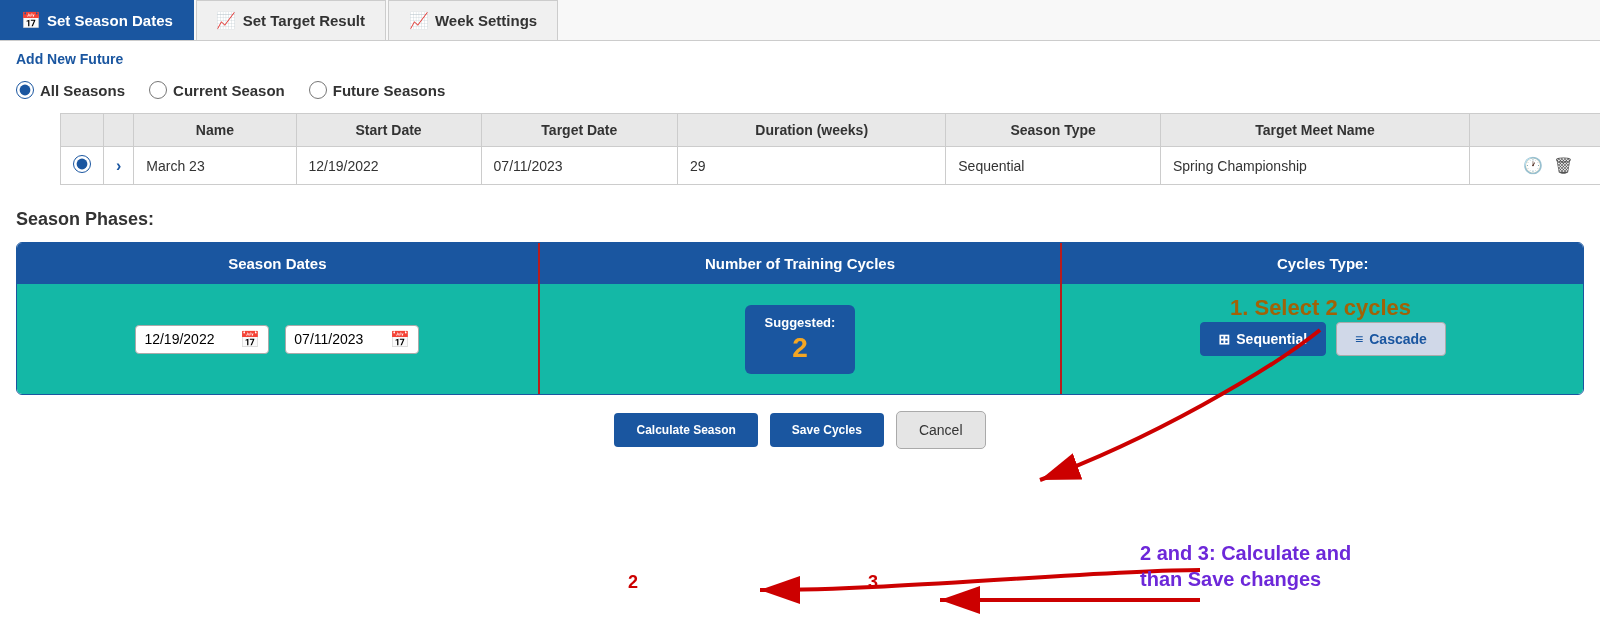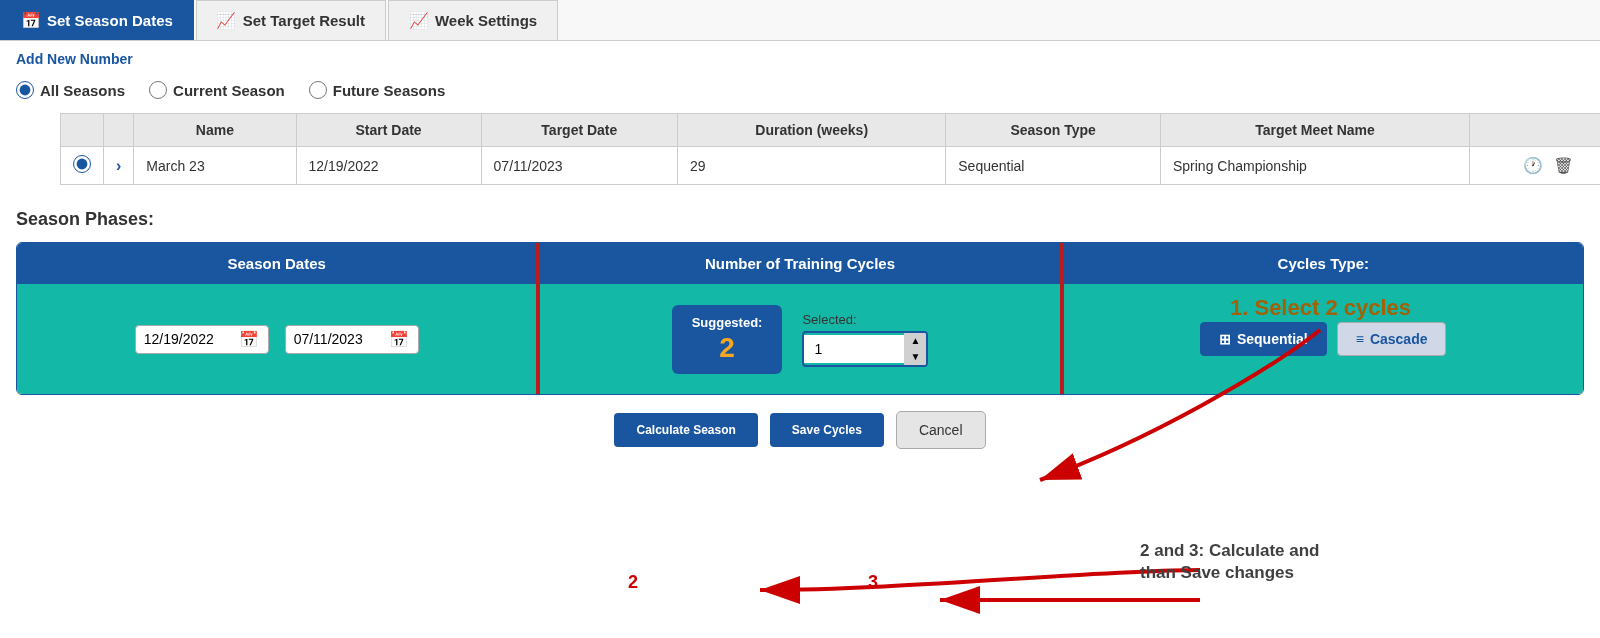--- a/index.html
+++ b/index.html
@@ -32,21 +32,21 @@
     .col-chevron { width: 28px; }
     .expand-btn { background: none; border: none; cursor: pointer; color: #1a56a0; font-size: 16px; font-weight: bold; }
     .row-radio { width: 18px; height: 18px; accent-color: #1a56a0; cursor: pointer; }
     .icon-btn { background: none; border: none; cursor: pointer; color: #555; font-size: 16px; margin: 0 3px; }
 
     
     .section-title { font-size: 18px; font-weight: 700; margin-bottom: 12px; margin-top: 24px; }
 
     .phases-container { display: flex; border: 1px solid #1a56a0; border-radius: 6px; overflow: hidden; margin-bottom: 0; }
 
-    .phase-col { flex: 1; border-right: 4px solid #b91c1c; }
+    .phase-col { flex: 1; border-right: 2px solid #b91c1c; }
     .phase-col:last-child { border-right: none; }
 
     .phase-header { background: #1a56a0; color: #fff; padding: 12px 16px; font-size: 15px; font-weight: 700; text-align: center; }
 
     .phase-body { padding: 16px; background: #14b8a6; min-height: 110px; display: flex; align-items: center; justify-content: center; }
 
     
     .date-inputs { display: flex; gap: 16px; align-items: center; }
     .date-input-wrap { display: flex; align-items: center; border: 1px solid #aaa; border-radius: 4px; padding: 4px 8px; background: #fff; gap: 6px; }
     .date-input-wrap input { border: none; outline: none; font-size: 14px; width: 90px; }
@@ -95,21 +95,21 @@
     </div>
     <div class="tab">
       <span class="tab-icon">📈</span>
       <span>Week Settings</span>
     </div>
   </div>
 
   <div class="content">
 
     
-    <a class="add-new-season" href="#">Add New Number</a>
+    <a class="add-new-season" href="#">Add New Future</a>
 
     
     <div class="radio-group">
       <label class="radio-label">
         <input type="radio" name="season-filter" checked="" style="">
         <span>All Seasons</span>
       </label>
       <label class="radio-label">
         <input type="radio" name="season-filter" style="">
         <span>Current Season</span>
@@ -179,30 +179,20 @@
       </div>
 
       <div class="phase-col">
         <div class="phase-header">Number of Training Cycles</div>
         <div class="phase-body">
           <div class="cycles-body">
             <div class="suggested-box">
               <div class="suggested-label">Suggested:</div>
               <div class="suggested-value">2</div>
             </div>
-            <div class="selected-wrap">
-              <span class="selected-label">Selected:</span>
-              <div class="spinner-input-wrap">
-                <input type="number" class="spinner-input" value="1" style="">
-                <div class="spinner-btns">
-                  <button class="spinner-btn">▲</button>
-                  <button class="spinner-btn">▼</button>
-                </div>
-              </div>
-            </div>
           </div>
         </div>
       </div>
 
       <div class="phase-col">
         <div class="phase-header">Cycles Type:</div>
         <div class="phase-body">
           <div class="cycles-type-body">
             <button class="cycle-type-btn active">
               <span class="btn-icon">⊞</span>
@@ -239,21 +229,21 @@
 
     <path d="M 1200 570 C 1100 570, 900 590, 760 590" stroke="#cc0000" stroke-width="4" fill="none" marker-end="url(#arrowhead)"></path>
 
     <path d="M 1200 600 C 1100 600, 980 600, 940 600" stroke="#cc0000" stroke-width="4" fill="none" marker-end="url(#arrowhead)"></path>
   </svg>
 
   <div style="position:absolute; top:295px; left:1230px; pointer-events:none;">
     <span class="annotation-text" style="font-size:22px; font-weight:700; color:#a16207;text-align:right;">1. Select 2 cycles</span>
   </div>
   <div style="position:absolute; top:540px; left:1140px; pointer-events:none; line-height:1.3;">
-    <span class="annotation-text" style="font-size:17px; font-weight:700; color:#404040;">2 and 3: Calculate and<br>than Save changes</span>
+    <span class="annotation-text" style="font-size:20px; font-weight:700; color:#6d28d9;">2 and 3: Calculate and<br>than Save changes</span>
   </div>
 
   <div style="position:absolute; top:572px; left:628px; pointer-events:none;">
     <span style="font-size:18px; font-weight:700; color:#cc0000;">2</span>
   </div>
   <div style="position:absolute; top:572px; left:868px; pointer-events:none;">
     <span style="font-size:18px; font-weight:700; color:#cc0000;">3</span>
   </div>
 
 </div>

